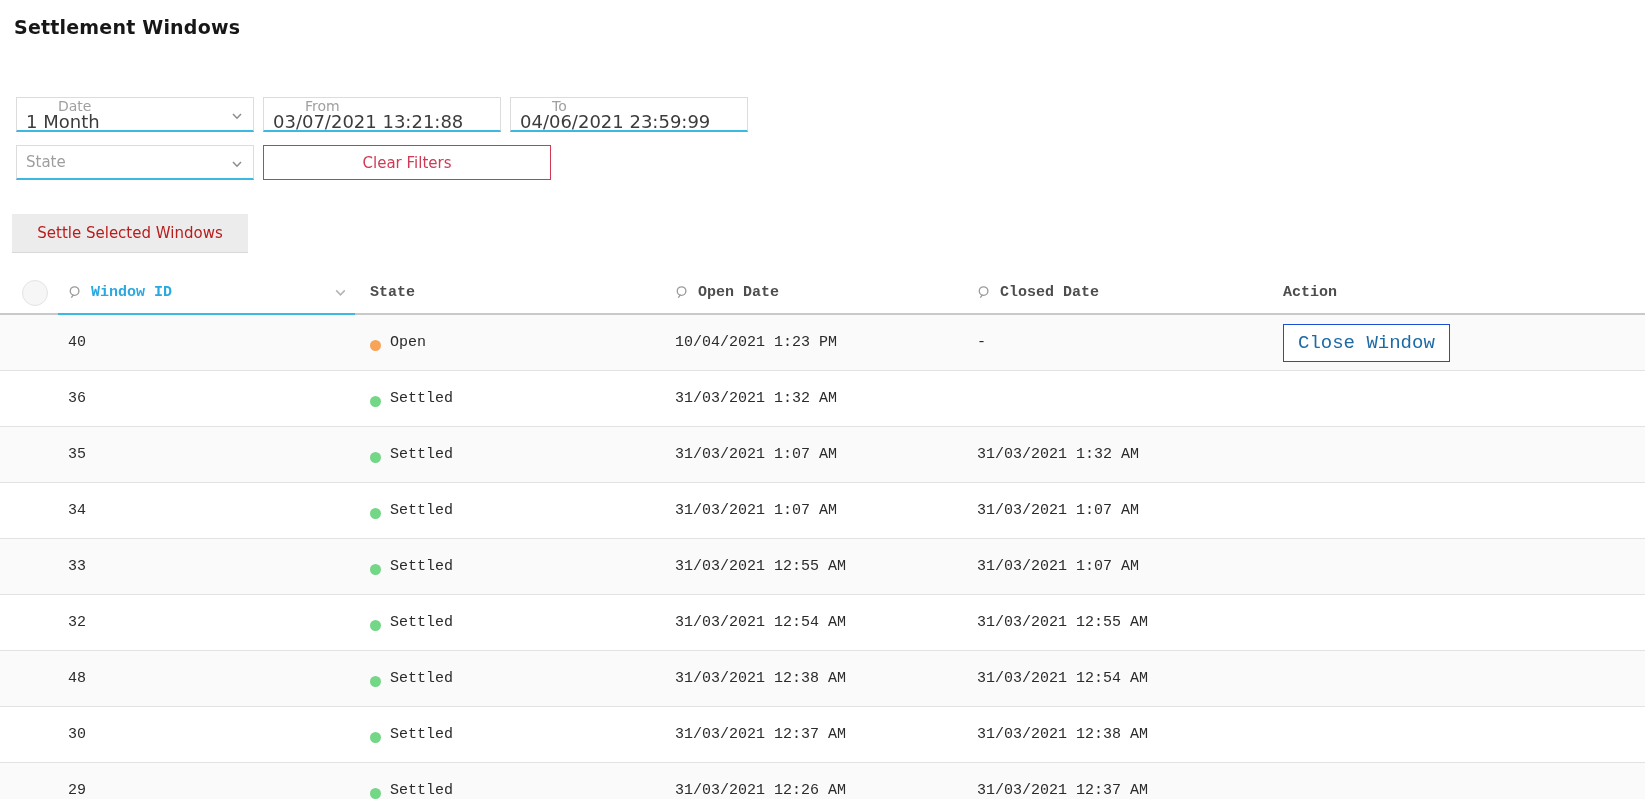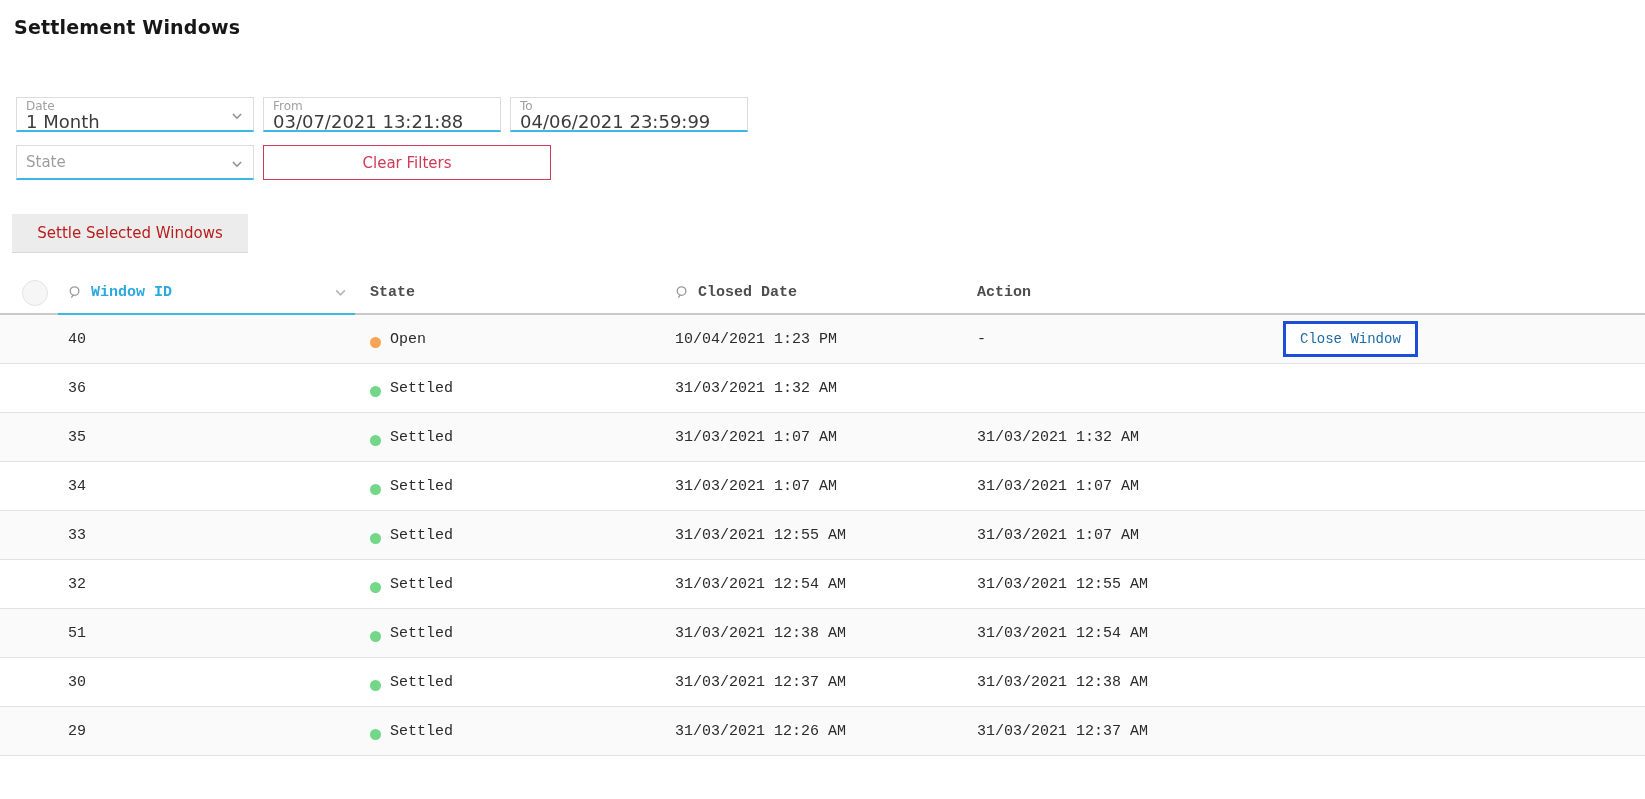--- a/index.html
+++ b/index.html
@@ -21,21 +21,21 @@
   
   .filters { margin:59px 0 0 16px; }
   .filter-row { display:flex; gap:9px; margin-bottom:13px; }
 
   .field {
     width:238px; height:35px; position:relative;
     border:1px solid #dcdcdc; border-bottom:2px solid #3cb9e2;
     background:#fff; padding:3px 30px 0 9px;
   }
   .field .flabel {
-    display:block; font-size:12px; line-height:10px; color:#a0a0a0;
+    display:block; font-size:14px; line-height:10px; color:#a0a0a0;margin-left:32px;
   }
   .field input {
     width:100%; border:none; outline:none; background:transparent;
     font-family:inherit; font-size:18px; color:#3c3c3c; padding:0; line-height:18px;
   }
   .field.select { cursor:pointer; }
   .field .chevron { position:absolute; right:9px; top:11px; }
 
   .field.select-empty { display:flex; align-items:center; padding-top:0; }
   .field.select-empty .placeholder { font-size:15px; color:#9e9e9e; }
@@ -77,36 +77,36 @@
   .h-id::after {
     content:""; position:absolute; left:0; right:3px; bottom:-2px; height:2px;
     background:#3cb9e2;
   }
   .h-id .sort-chevron { margin-left:auto; margin-right:10px; }
   .h-state { padding-left:12px; cursor:pointer; }
   .h-open, .h-closed { padding-left:12px; cursor:pointer; }
   .h-action { padding-left:12px; }
 
   .row {
-    height:49px; border-bottom:1px solid #e2e2e2;
+    height:56px; border-bottom:1px solid #e2e2e2;
     font-size:15px; color:#2b2b2b; background:#fff;
   }
   .row.alt { background:#fafafa; }
   .c-check { height:100%; }
   .c-id { padding-left:10px; }
   .c-state { display:flex; align-items:flex-end; gap:9px; padding-left:12px; }
   .dot { width:11px; height:11px; border-radius:50%; display:inline-block; background:#cccccc; }
   .dot[data-state="open"]    { background:#f9a356; }
   .dot[data-state="settled"] { background:#72d787; }
   .c-open, .c-closed { padding-left:12px; }
   .c-action { padding-left:12px; }
 
   .close-btn {
-    border:3px solid #1d4ed8; color:#1d6ba5; background:#ffffff;
-    font-family:inherit; font-size:14px; padding:7px 14px; cursor:pointer;
+    border:1px solid #1d4ed8; color:#1d6ba5; background:#ffffff;
+    font-family:inherit; font-size:19px; padding:7px 14px; cursor:pointer;
   }
 
   .icon { flex:0 0 auto; display:inline-flex; }
 </style>
 </head>
 <body>
 
 <div class="page">
 
   <h1 class="page-title">Settlement Windows</h1>
@@ -169,20 +169,29 @@
         <span>Window ID</span>
         <span class="icon sort-chevron">
           <svg width="15" height="15" viewBox="0 0 14 14">
               <polyline points="3,5 7,9.2 11,5" fill="none" stroke="#b5b5b5" stroke-width="1.5"></polyline>
             </svg>
         </span>
       </div>
       <div class="hcell h-state">
         <span>State</span>
       </div>
+      <div class="hcell h-open">
+        <span class="icon">
+          <svg width="15" height="15" viewBox="0 0 16 16">
+              <circle cx="7" cy="6.5" r="4.6" fill="none" stroke="#9a9a9a" stroke-width="1.4"></circle>
+              <line x1="3.6" y1="13.4" x2="5.8" y2="10.3" stroke="#9a9a9a" stroke-width="1.4"></line>
+            </svg>
+        </span>
+        <span>Open Date</span>
+      </div>
       <div class="hcell h-closed">
         <span class="icon">
           <svg width="15" height="15" viewBox="0 0 16 16">
               <circle cx="7" cy="6.5" r="4.6" fill="none" stroke="#9a9a9a" stroke-width="1.4"></circle>
               <line x1="3.6" y1="13.4" x2="5.8" y2="10.3" stroke="#9a9a9a" stroke-width="1.4"></line>
             </svg>
         </span>
         <span>Closed Date</span>
       </div>
       <div class="hcell h-action">
@@ -258,21 +267,21 @@
         <span class="dot" data-state="settled"></span>
         <span>Settled</span>
       </div>
       <div class="c-open">31/03/2021 12:54 AM</div>
       <div class="c-closed">31/03/2021 12:55 AM</div>
       <div class="c-action"></div>
     </div>
 
     <div class="row alt grid-cols">
       <div class="c-check"></div>
-      <div class="c-id">51</div>
+      <div class="c-id">48</div>
       <div class="c-state">
         <span class="dot" data-state="settled"></span>
         <span>Settled</span>
       </div>
       <div class="c-open">31/03/2021 12:38 AM</div>
       <div class="c-closed">31/03/2021 12:54 AM</div>
       <div class="c-action"></div>
     </div>
 
     <div class="row grid-cols">

